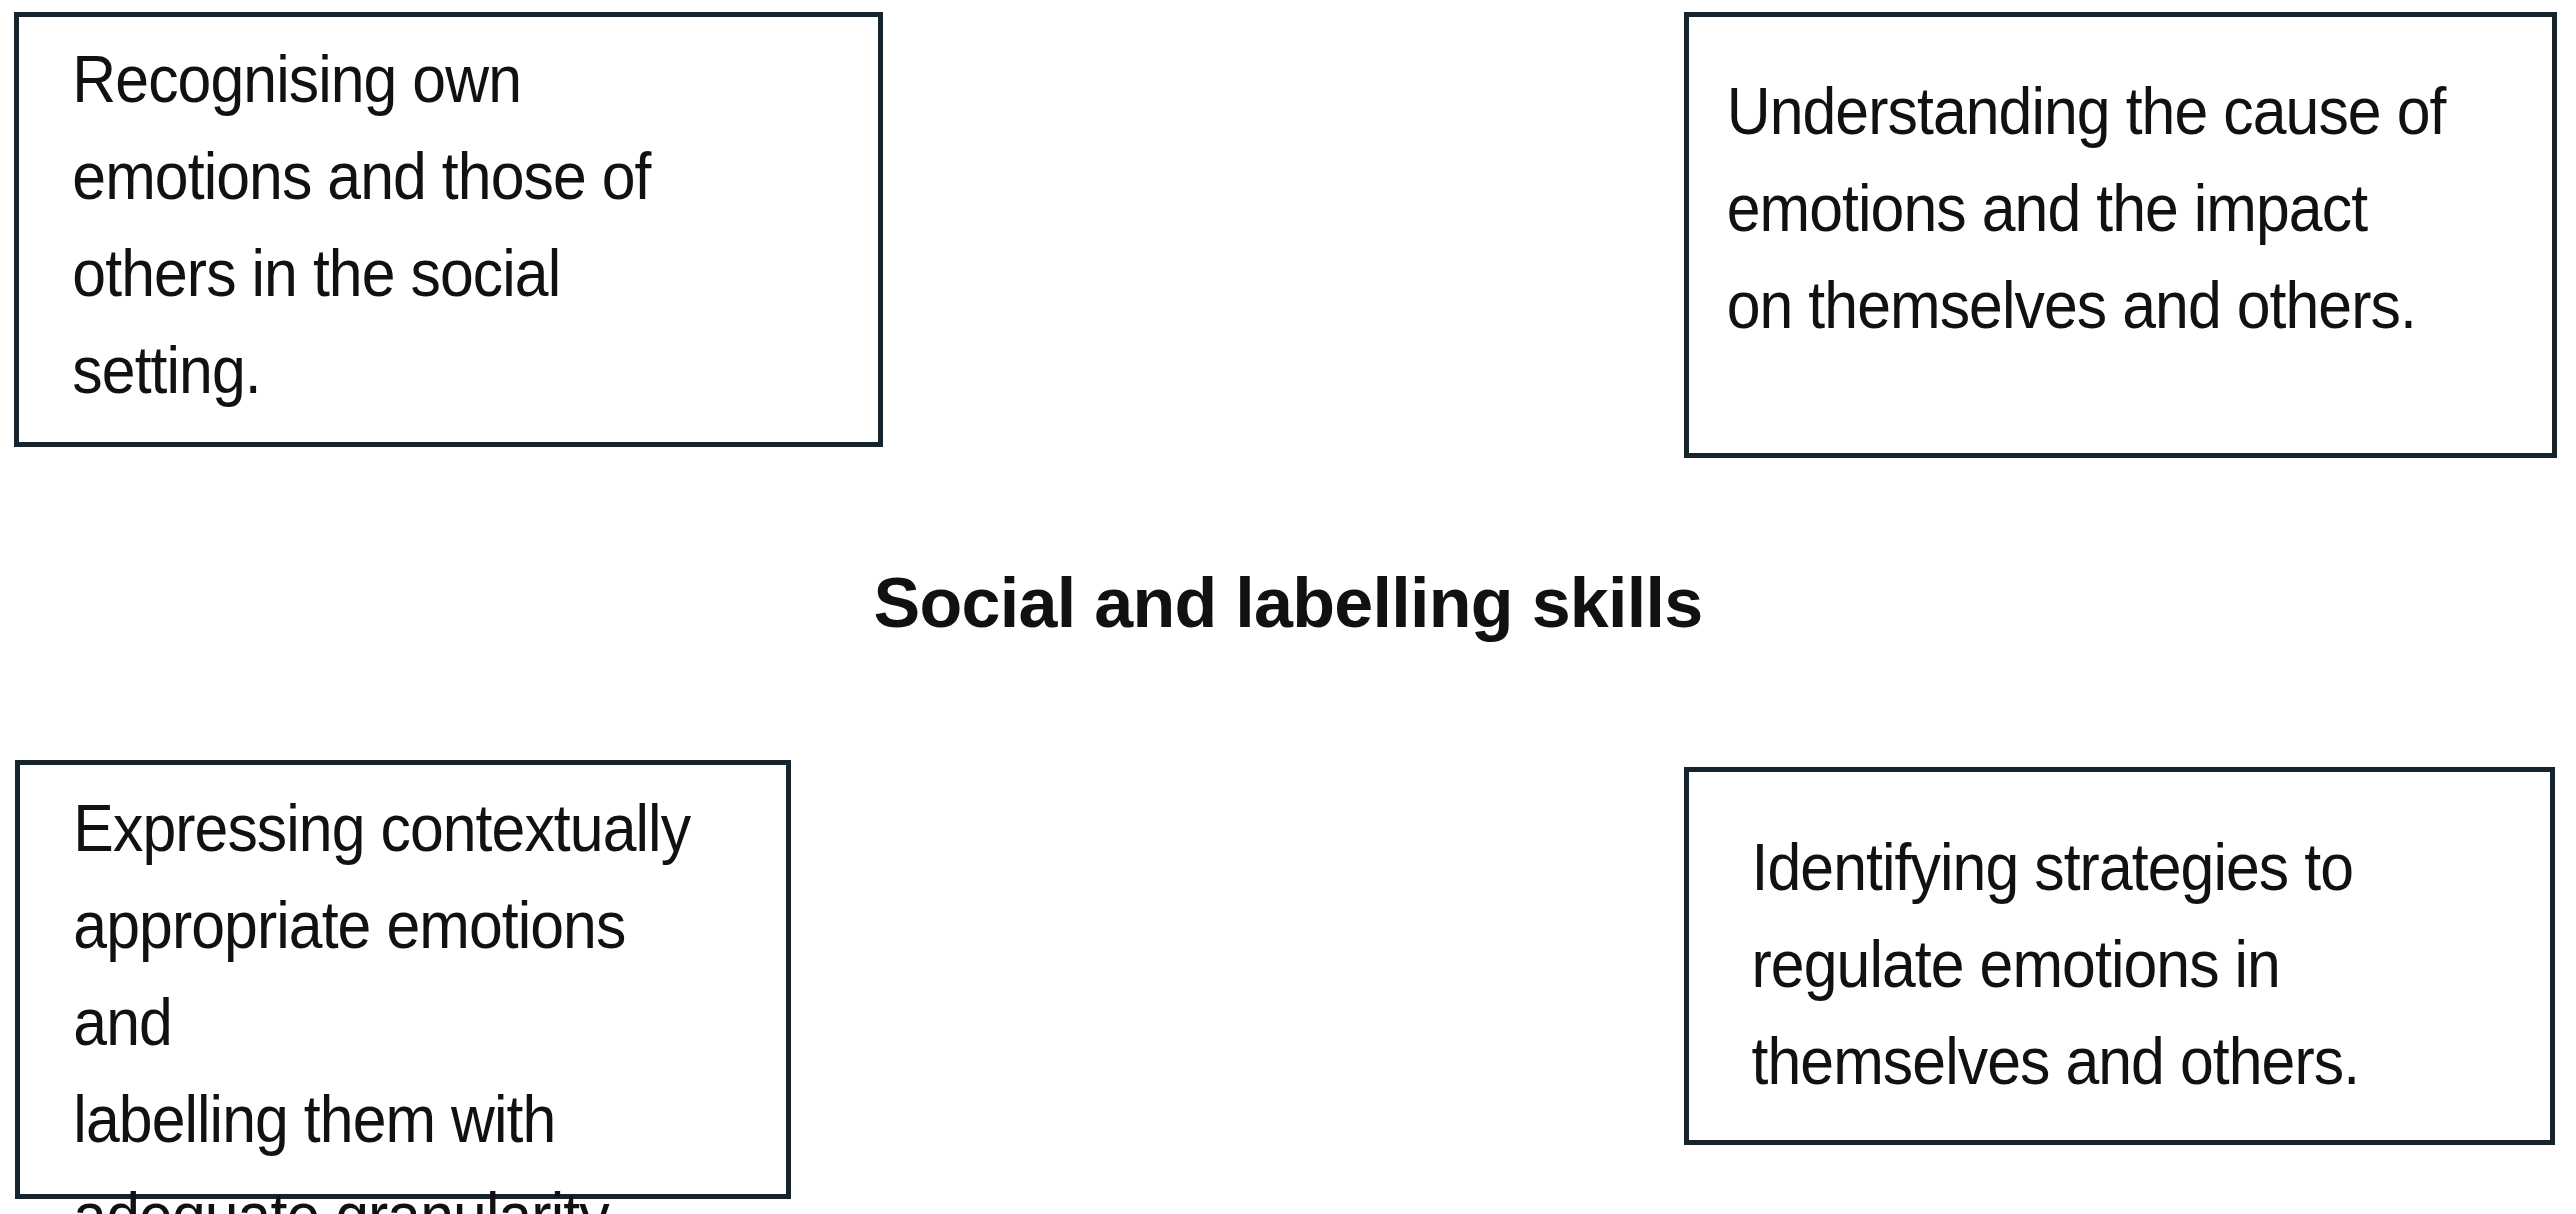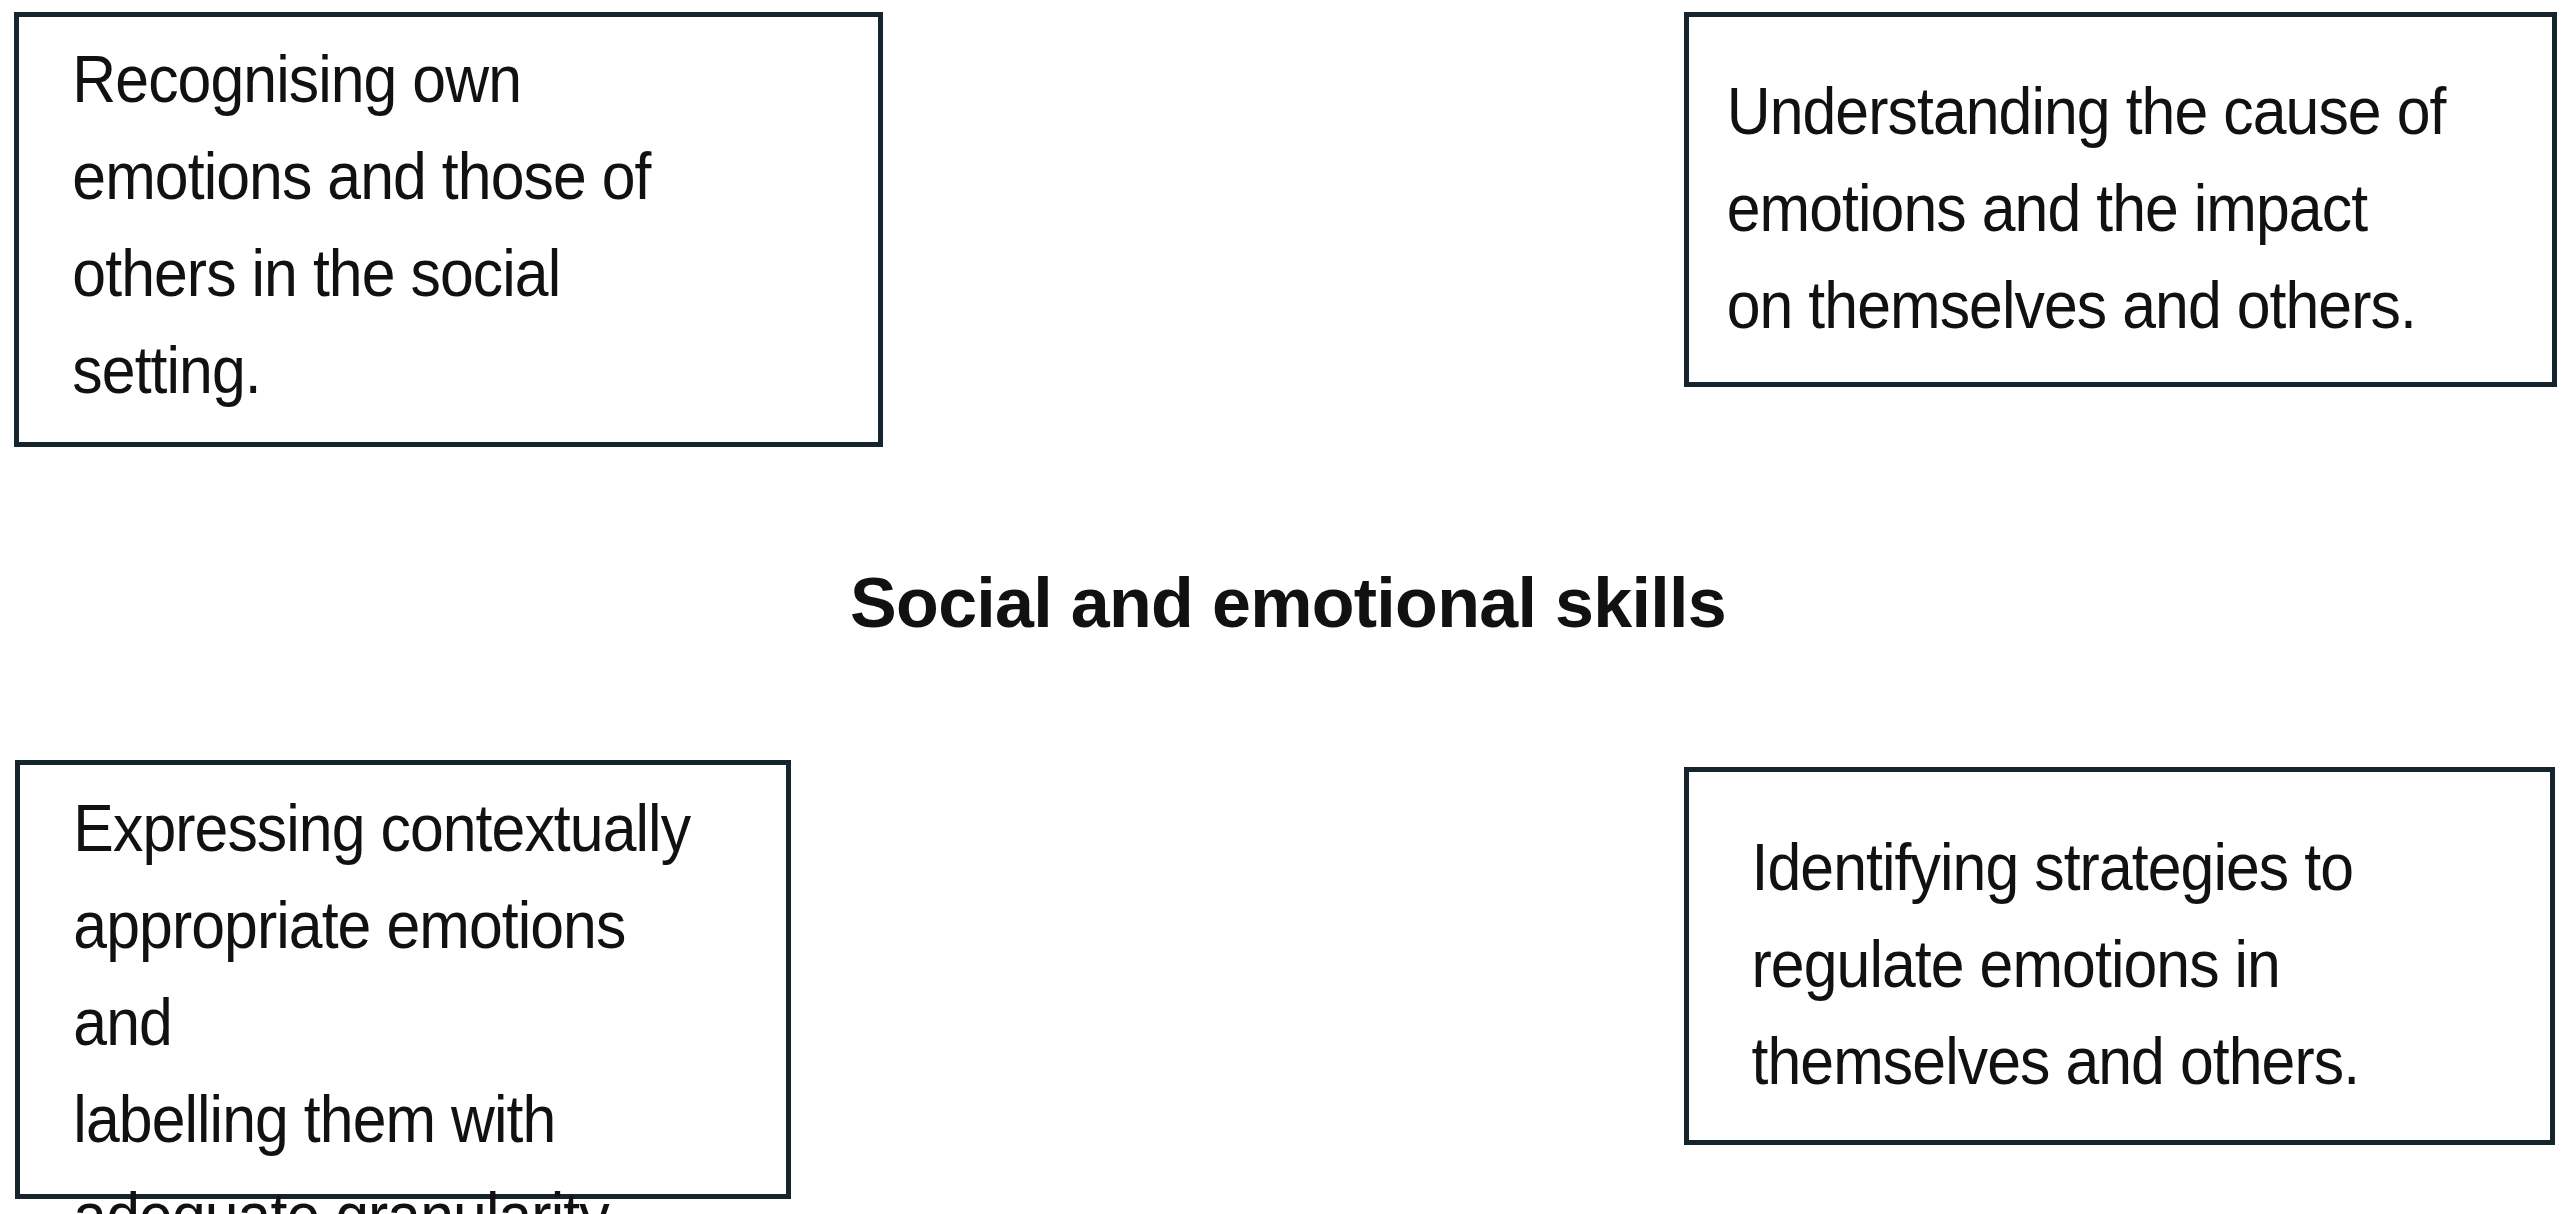--- a/index.html
+++ b/index.html
@@ -54,21 +54,21 @@
     top: 14px;
     padding-left: 58px;
     padding-right: 28px;
   }
 
   
   #box-understanding {
     left: 1684px;
     top: 12.4px;
     width: 873px;
-    height: 375px;
+    height: 446px;
   }
   #box-understanding .skill-box-text {
     top: 46px;
     padding-left: 41px;
     padding-right: 28px;
   }
 
   
   #box-expressing {
     left: 15px;
@@ -122,21 +122,21 @@
 others in the social
 setting.</p>
   </div>
 
   <div class="skill-box" id="box-understanding">
     <p class="skill-box-text">Understanding the cause of
 emotions and the impact
 on themselves and others.</p>
   </div>
 
-  <h2 id="center-title">Social and emotional skills</h2>
+  <h2 id="center-title">Social and labelling skills</h2>
 
   <div class="skill-box" id="box-expressing">
     <p class="skill-box-text">Expressing contextually
 appropriate emotions and
 labelling them with
 adequate granularity.</p>
   </div>
 
   <div class="skill-box" id="box-identifying">
     <p class="skill-box-text">Identifying strategies to

